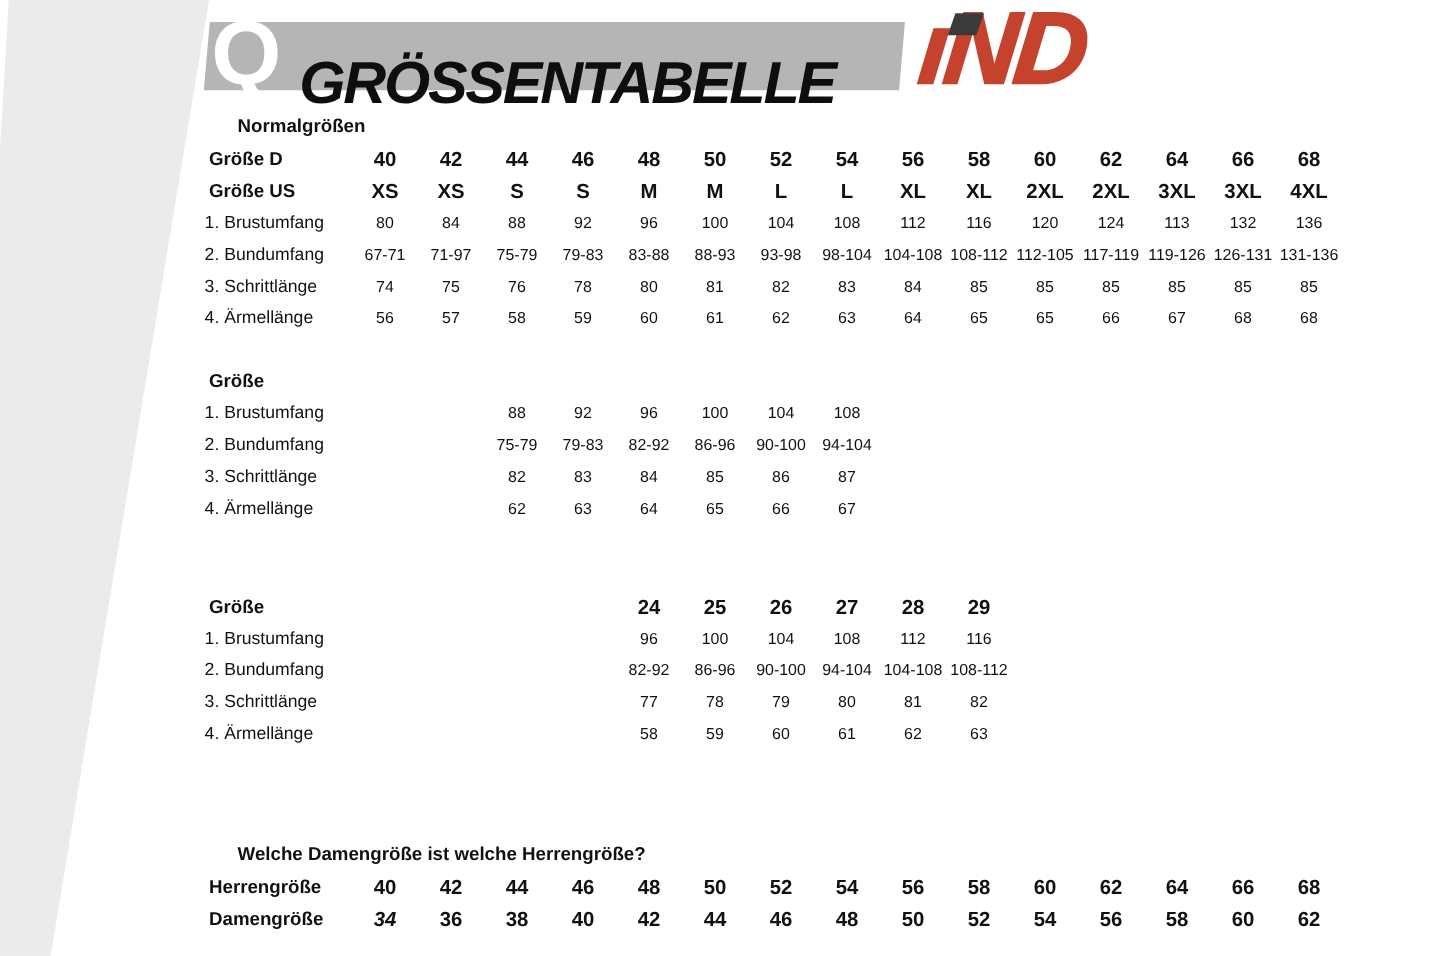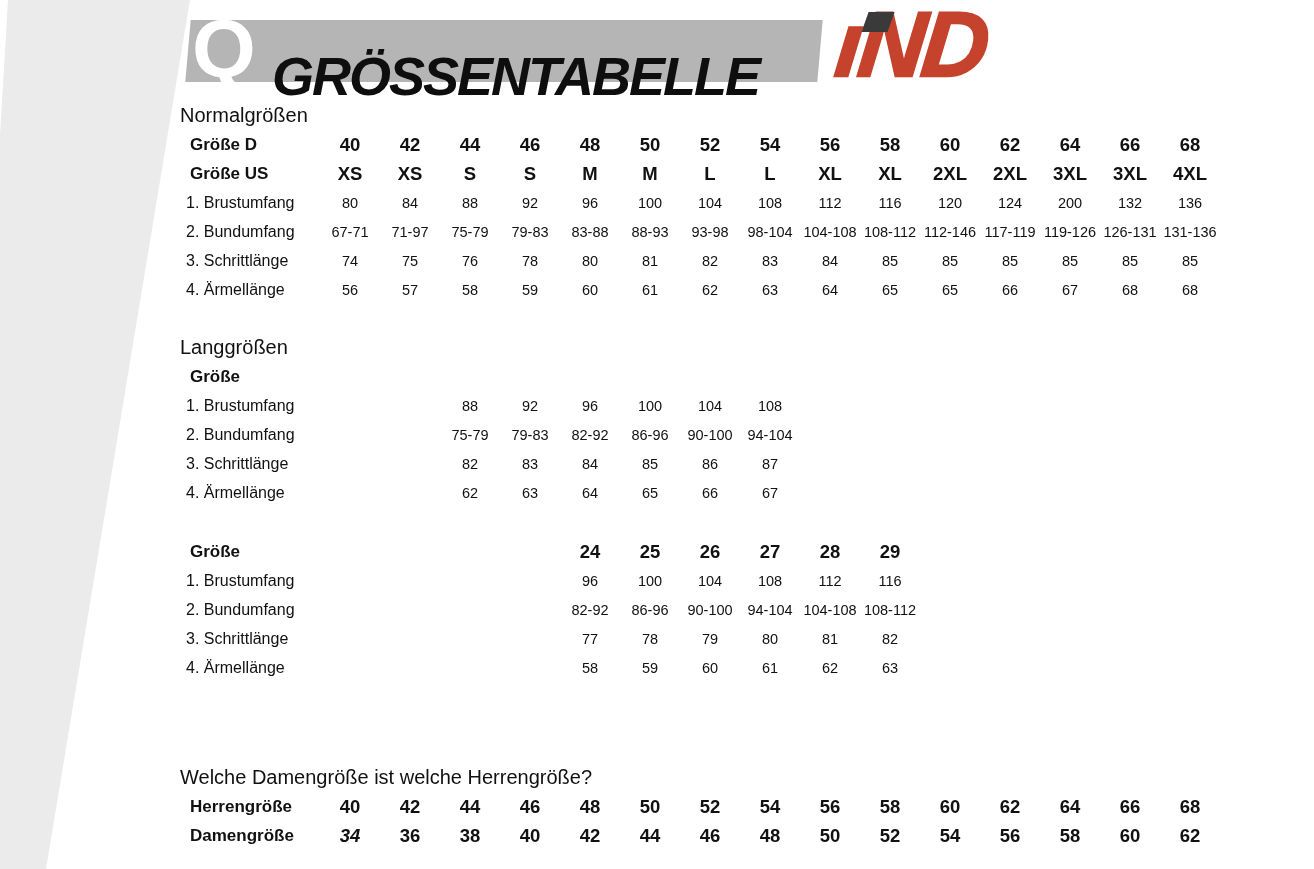--- a/index.html
+++ b/index.html
@@ -84,22 +84,23 @@
 
   
   .section {
     position: absolute;
     left: 180px;
     width: 1040px;
   }
   .section-title {
     height: 30px;
     line-height: 30px;
-    font-size: 20px;
-    font-weight: normal;
+    font-size: 17px;
+    font-weight: bold;
+    margin-left: 36px;
   }
   .t-row {
     position: relative;
     height: 29px;
     display: flex;
     align-items: center;
   }
   .row-label {
     width: 140px;
     padding-left: 6px;
@@ -195,39 +196,39 @@
           <span class="cell">88</span>
           <span class="cell">92</span>
           <span class="cell">96</span>
           <span class="cell">100</span>
           <span class="cell">104</span>
           <span class="cell">108</span>
           <span class="cell">112</span>
           <span class="cell">116</span>
           <span class="cell">120</span>
           <span class="cell">124</span>
-          <span class="cell">200</span>
+          <span class="cell">113</span>
           <span class="cell">132</span>
           <span class="cell">136</span>
         </div>
     </div>
     <div class="t-row">
       <div class="row-label">2. Bundumfang</div>
       <div class="cells">
           <span class="cell" style="grid-column-start: 1;">67-71</span>
           <span class="cell">71-97</span>
           <span class="cell">75-79</span>
           <span class="cell">79-83</span>
           <span class="cell">83-88</span>
           <span class="cell">88-93</span>
           <span class="cell">93-98</span>
           <span class="cell">98-104</span>
           <span class="cell">104-108</span>
           <span class="cell">108-112</span>
-          <span class="cell">112-146</span>
+          <span class="cell">112-105</span>
           <span class="cell">117-119</span>
           <span class="cell">119-126</span>
           <span class="cell">126-131</span>
           <span class="cell">131-136</span>
         </div>
     </div>
     <div class="t-row">
       <div class="row-label">3. Schrittlänge</div>
       <div class="cells">
           <span class="cell" style="grid-column-start: 1;">74</span>
@@ -263,21 +264,20 @@
           <span class="cell">65</span>
           <span class="cell">66</span>
           <span class="cell">67</span>
           <span class="cell">68</span>
           <span class="cell">68</span>
         </div>
     </div>
   </div>
 
   <div class="section section-lang">
-    <div class="section-title">Langgrößen</div>
     <div class="t-row bold-row">
       <div class="row-label">Größe</div>
     </div>
     <div class="t-row">
       <div class="row-label">1. Brustumfang</div>
       <div class="cells">
           <span class="cell" style="grid-column-start: 3;">88</span>
           <span class="cell">92</span>
           <span class="cell">96</span>
           <span class="cell">100</span>

